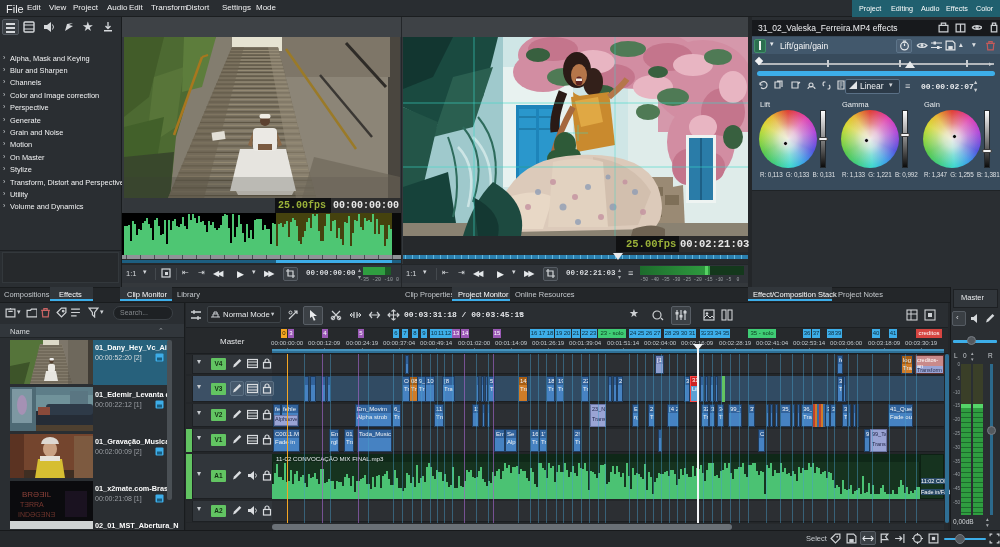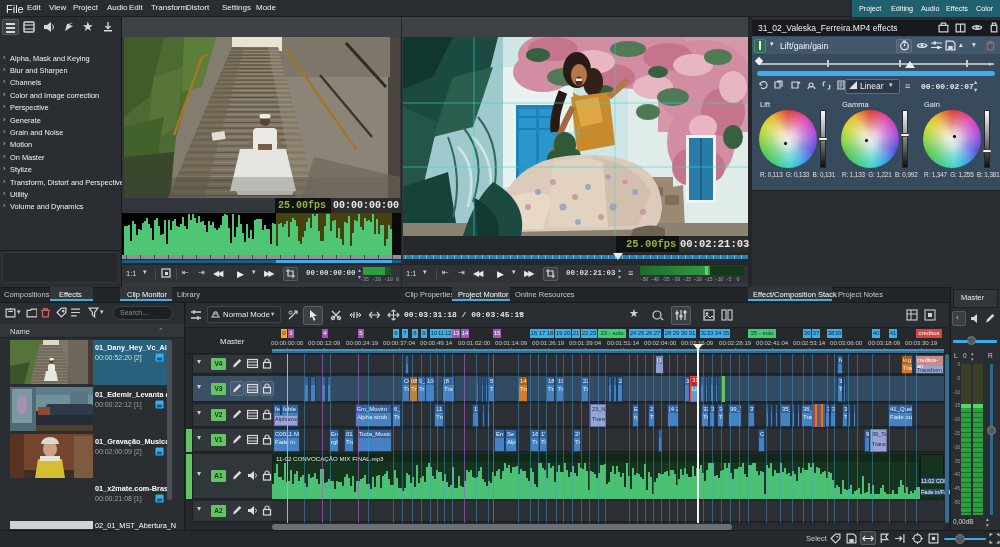--- a/index.html
+++ b/index.html
@@ -778,28 +778,35 @@
         <path d="M31 10a9 7 0 0 1 18 0z" fill="#ddd8d2"></path>
 <polygon points="28,25 52,25 55,44 25,44" fill="#d6be32"></polygon>
         <rect x="30" y="22" width="20" height="5" fill="#e6e2da"></rect>
       </svg></div>
 <div class="abs" style="left:95px;top:437px;width:74px;font-size:7.3px;font-weight:bold;color:#fdfdfd;white-space:nowrap;overflow:hidden">01_Gravação_Musica_C</div>
 <div class="abs" style="left:95px;top:448px;font-size:7px;color:#9b9fa4">00:02:00:09 [2]</div>
 <svg class="abs" style="left:155px;top:447px" width="9" height="9" viewBox="0 0 9 9">
       <rect x="0.5" y="0.5" width="8" height="8" fill="#3daee9" rx="1"></rect>
       <rect x="2" y="4.5" width="5" height="3" fill="#1a5d80"></rect>
     </svg>
+<div class="abs" style="left:10px;top:481px;width:83px;height:44px;background:#111"><svg width="83" height="44" viewBox="0 0 83 44">
+        <rect width="83" height="44" fill="#0b0b0e"></rect>
+<text x="12" y="16" font-size="8" fill="#8a4038" font-family="Liberation Sans">BRƏƎIL</text>
+<text x="10" y="26" font-size="7" fill="#7a3830" font-family="Liberation Sans">TƎRRA</text>
+<text x="8" y="36" font-size="7" fill="#6e342c" font-family="Liberation Sans">INDƏGƎNƎ</text>
+<rect x="55" y="10" width="22" height="26" fill="#1a1220"></rect>
+      </svg></div>
 <div class="abs" style="left:95px;top:484px;width:74px;font-size:7.3px;font-weight:bold;color:#fdfdfd;white-space:nowrap;overflow:hidden">01_x2mate.com-Brasil </div>
 <div class="abs" style="left:95px;top:495px;font-size:7px;color:#9b9fa4">00:00:21:08 [1]</div>
 <svg class="abs" style="left:155px;top:494px" width="9" height="9" viewBox="0 0 9 9">
       <rect x="0.5" y="0.5" width="8" height="8" fill="#3daee9" rx="1"></rect>
       <rect x="2" y="4.5" width="5" height="3" fill="#1a5d80"></rect>
     </svg>
 <div class="abs" style="left:10px;top:521px;width:83px;height:8px;background:#cfd3d4"></div>
-<div class="abs" style="left:95px;top:521px;font-size:7.3px;font-weight:normal;color:#fdfdfd;white-space:nowrap">02_01_MST_Abertura_N</div>
+<div class="abs" style="left:95px;top:521px;font-size:7.3px;font-weight:bold;color:#fdfdfd;white-space:nowrap">02_01_MST_Abertura_N</div>
 <div class="abs" style="left:167px;top:340px;width:5px;height:160px;background:#4a5055;border-radius:2px"></div>
 <div class="abs" style="left:186px;top:303px;width:762px;height:227px;background:#26292c"></div>
 <div class="abs" style="left:186px;top:303px;width:762px;height:25px;background:#2a2e32;border-bottom:1px solid #1d2023"></div>
 <svg class="abs" style="left:190px;top:309px" width="12" height="12" viewBox="0 0 12 12">
       <path d="M1 3h10M1 9h10" stroke="#d0d3d6" stroke-width="1.3"></path>
       <path d="M4 1v4M8 7v4" stroke="#d0d3d6" stroke-width="1.3"></path>
     </svg>
 <div class="abs" style="left:207px;top:306px;width:74px;height:17px;background:#26292c;border:1px solid #3e4449;border-radius:2px"></div>
 <svg class="abs" style="left:211px;top:310px" width="9" height="9" viewBox="0 0 9 9">
       <path d="M0 7h9M2 7V4h5v3M3 4V2h3v2" fill="none" stroke="#c8ccd0" stroke-width="1"></path>

